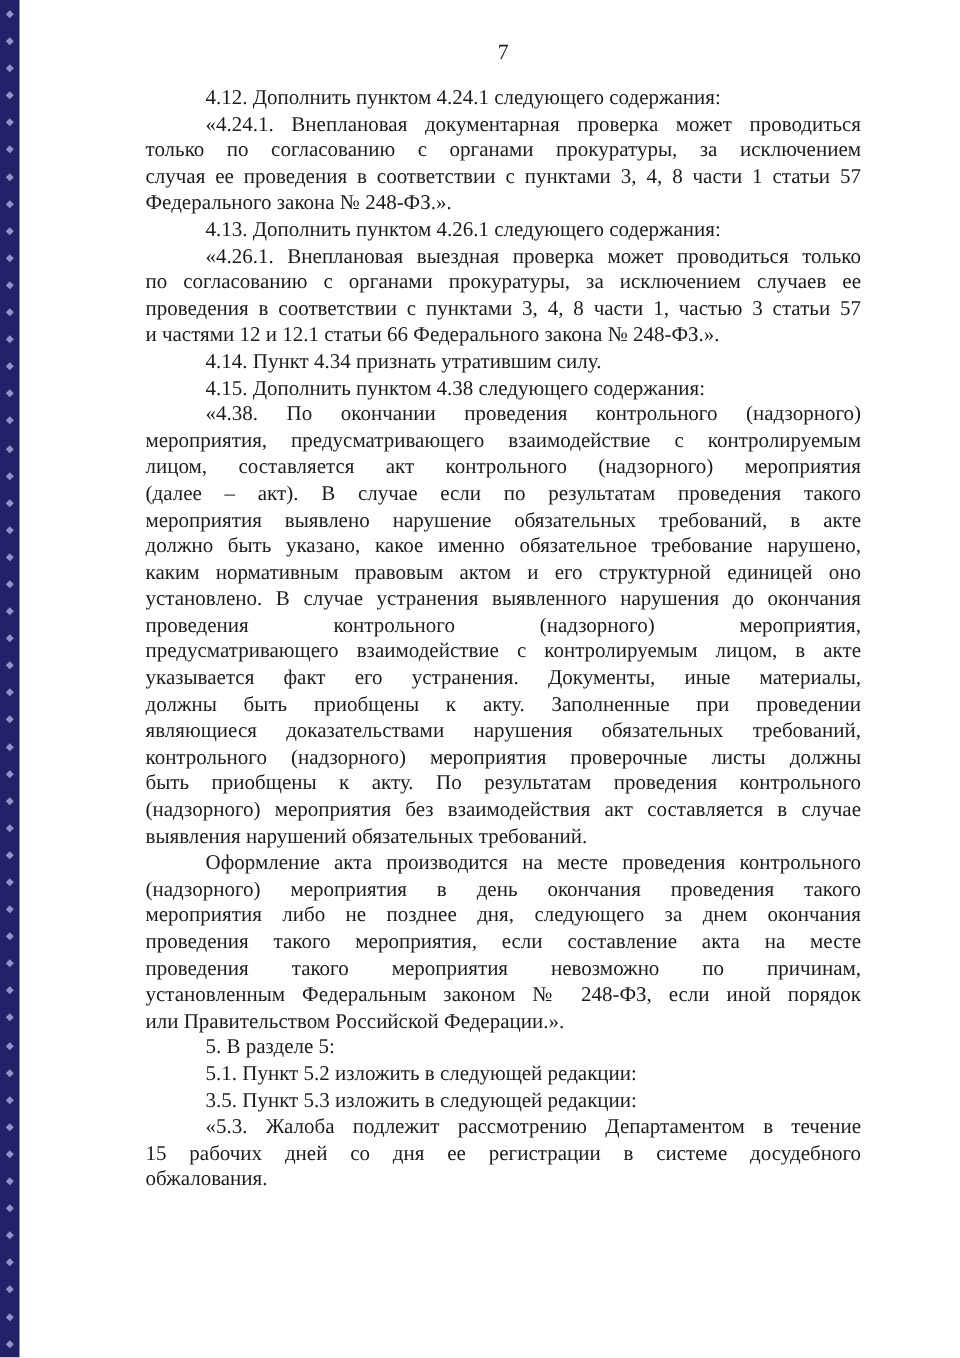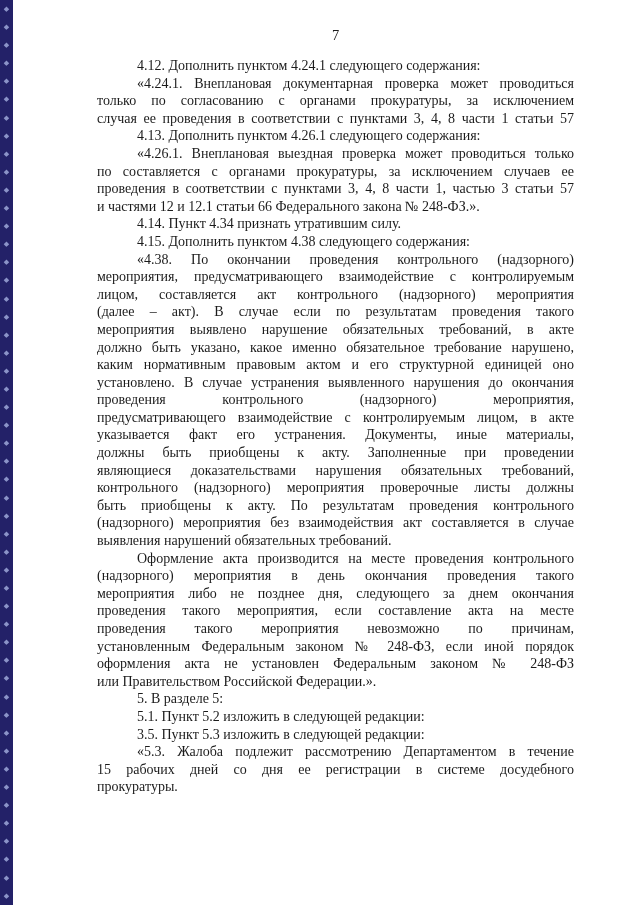--- a/index.html
+++ b/index.html
@@ -135,27 +135,28 @@
     </div>
   <div class="page-number">7</div>
   <div class="text-body" id="body-text">
       <div class="par">
         <div class="line first last">4.12. Дополнить пунктом 4.24.1 следующего содержания:</div>
       </div>
       <div class="par">
         <div class="line first">«4.24.1. Внеплановая документарная проверка может проводиться</div>
         <div class="line">только по согласованию с органами прокуратуры, за исключением</div>
         <div class="line">случая ее проведения в соответствии с пунктами 3, 4, 8 части 1 статьи 57</div>
+        <div class="line last">Федерального закона № 248-ФЗ.».</div>
       </div>
       <div class="par">
         <div class="line first last">4.13. Дополнить пунктом 4.26.1 следующего содержания:</div>
       </div>
       <div class="par">
         <div class="line first">«4.26.1. Внеплановая выездная проверка может проводиться только</div>
-        <div class="line">по составляется с органами прокуратуры, за исключением случаев ее</div>
+        <div class="line">по согласованию с органами прокуратуры, за исключением случаев ее</div>
         <div class="line">проведения в соответствии с пунктами 3, 4, 8 части 1, частью 3 статьи 57</div>
         <div class="line last">и частями 12 и 12.1 статьи 66 Федерального закона № 248-ФЗ.».</div>
       </div>
       <div class="par">
         <div class="line first last">4.14. Пункт 4.34 признать утратившим силу.</div>
       </div>
       <div class="par">
         <div class="line first last">4.15. Дополнить пунктом 4.38 следующего содержания:</div>
       </div>
       <div class="par">
@@ -177,31 +178,30 @@
         <div class="line">(надзорного) мероприятия без взаимодействия акт составляется в случае</div>
         <div class="line last">выявления нарушений обязательных требований.</div>
       </div>
       <div class="par">
         <div class="line first">Оформление акта производится на месте проведения контрольного</div>
         <div class="line">(надзорного) мероприятия в день окончания проведения такого</div>
         <div class="line">мероприятия либо не позднее дня, следующего за днем окончания</div>
         <div class="line">проведения такого мероприятия, если составление акта на месте</div>
         <div class="line">проведения такого мероприятия невозможно по причинам,</div>
         <div class="line">установленным Федеральным законом № 248-ФЗ, если иной порядок</div>
-        <div class="line">оформления акта не установлен Федеральным законом № 248-ФЗ</div>
         <div class="line last">или Правительством Российской Федерации.».</div>
       </div>
       <div class="par">
         <div class="line first last">5. В разделе 5:</div>
       </div>
       <div class="par">
         <div class="line first last">5.1. Пункт 5.2 изложить в следующей редакции:</div>
       </div>
       <div class="par">
         <div class="line first last">3.5. Пункт 5.3 изложить в следующей редакции:</div>
       </div>
       <div class="par">
         <div class="line first">«5.3. Жалоба подлежит рассмотрению Департаментом в течение</div>
         <div class="line">15 рабочих дней со дня ее регистрации в системе досудебного</div>
-        <div class="line last">прокуратуры.</div>
+        <div class="line last">обжалования.</div>
       </div>
     </div>
 </div>
 
 </body></html>

